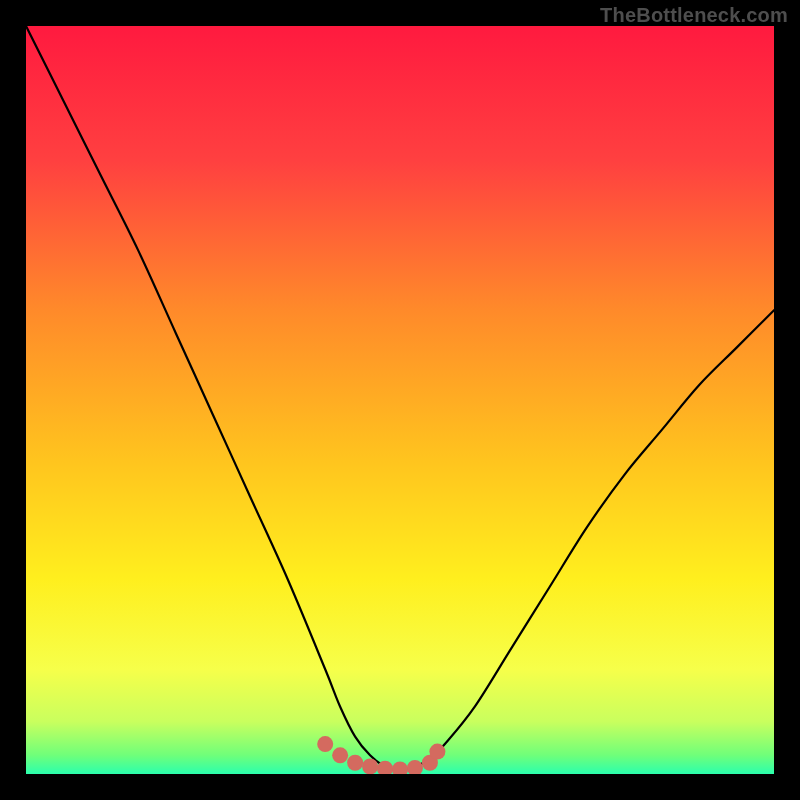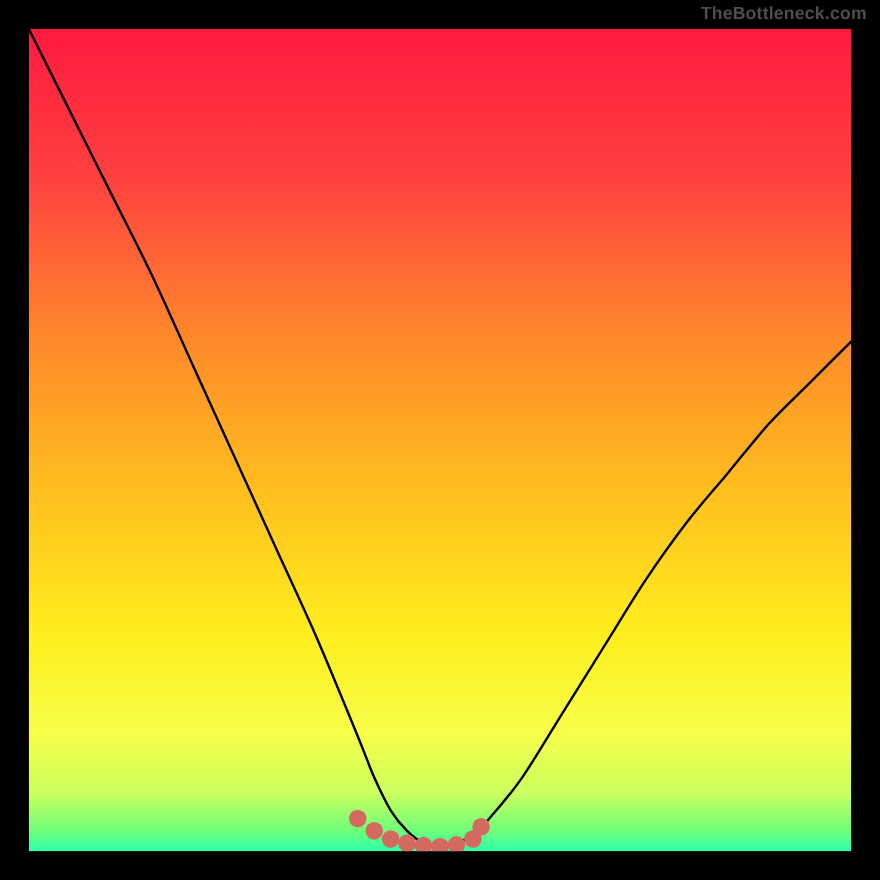--- a/index.html
+++ b/index.html
@@ -37,21 +37,21 @@
     left: 0;
     top: 0;
     width: 100%;
     height: 100%;
   }
   .watermark {
     position: absolute;
     top: 4px;
     right: 12px;
     color: #4e4e4e;
-    font-size: 16px;
+    font-size: 20px;
     font-weight: 600;
     letter-spacing: 0.2px;
     user-select: none;
   }
 </style>
 </head>
 <body>
 
 <div class="stage">
   <div class="watermark">TheBottleneck.com</div>

